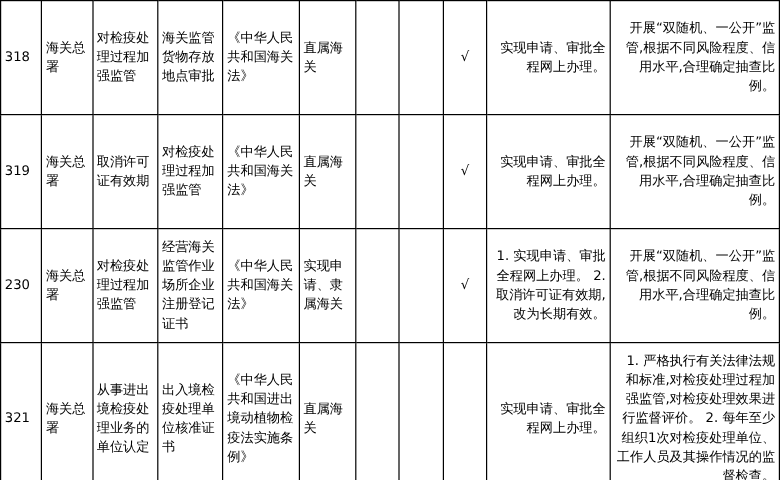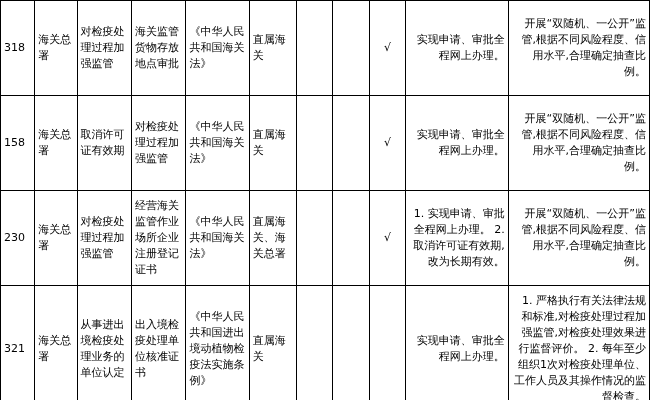--- a/index.html
+++ b/index.html
@@ -95,39 +95,39 @@
         <td class="vtext">海关监管货物存放地点审批</td>
         <td class="vtext">《中华人民共和国海关法》</td>
         <td class="vtext">直属海关</td>
         <td class="empty"></td>
         <td class="empty"></td>
         <td class="check">√</td>
         <td class="cell-just">实现申请、审批全程网上办理。</td>
         <td class="cell-just">开展“双随机、一公开”监管,根据不同风险程度、信用水平,合理确定抽查比例。</td>
       </tr>
       <tr class="row-319">
-        <td class="num">158</td>
+        <td class="num">319</td>
         <td class="vtext">海关总署</td>
         <td class="vtext">取消许可证有效期</td>
         <td class="vtext">对检疫处理过程加强监管</td>
         <td class="vtext">《中华人民共和国海关法》</td>
         <td class="vtext">直属海关</td>
         <td class="empty"></td>
         <td class="empty"></td>
         <td class="check">√</td>
         <td class="cell-just">实现申请、审批全程网上办理。</td>
         <td class="cell-just">开展“双随机、一公开”监管,根据不同风险程度、信用水平,合理确定抽查比例。</td>
       </tr>
       <tr class="row-320">
         <td class="num">230</td>
         <td class="vtext">海关总署</td>
         <td class="vtext">对检疫处理过程加强监管</td>
         <td class="vtext">经营海关监管作业场所企业注册登记证书</td>
         <td class="vtext">《中华人民共和国海关法》</td>
-        <td class="vtext">直属海关、海关总署</td>
+        <td class="vtext">实现申请、隶属海关</td>
         <td class="empty"></td>
         <td class="empty"></td>
         <td class="check">√</td>
         <td class="cell-just">1. 实现申请、审批全程网上办理。 2. 取消许可证有效期,改为长期有效。</td>
         <td class="cell-just">开展“双随机、一公开”监管,根据不同风险程度、信用水平,合理确定抽查比例。</td>
       </tr>
       <tr class="row-321">
         <td class="num">321</td>
         <td class="vtext">海关总署</td>
         <td class="vtext">从事进出境检疫处理业务的单位认定</td>

